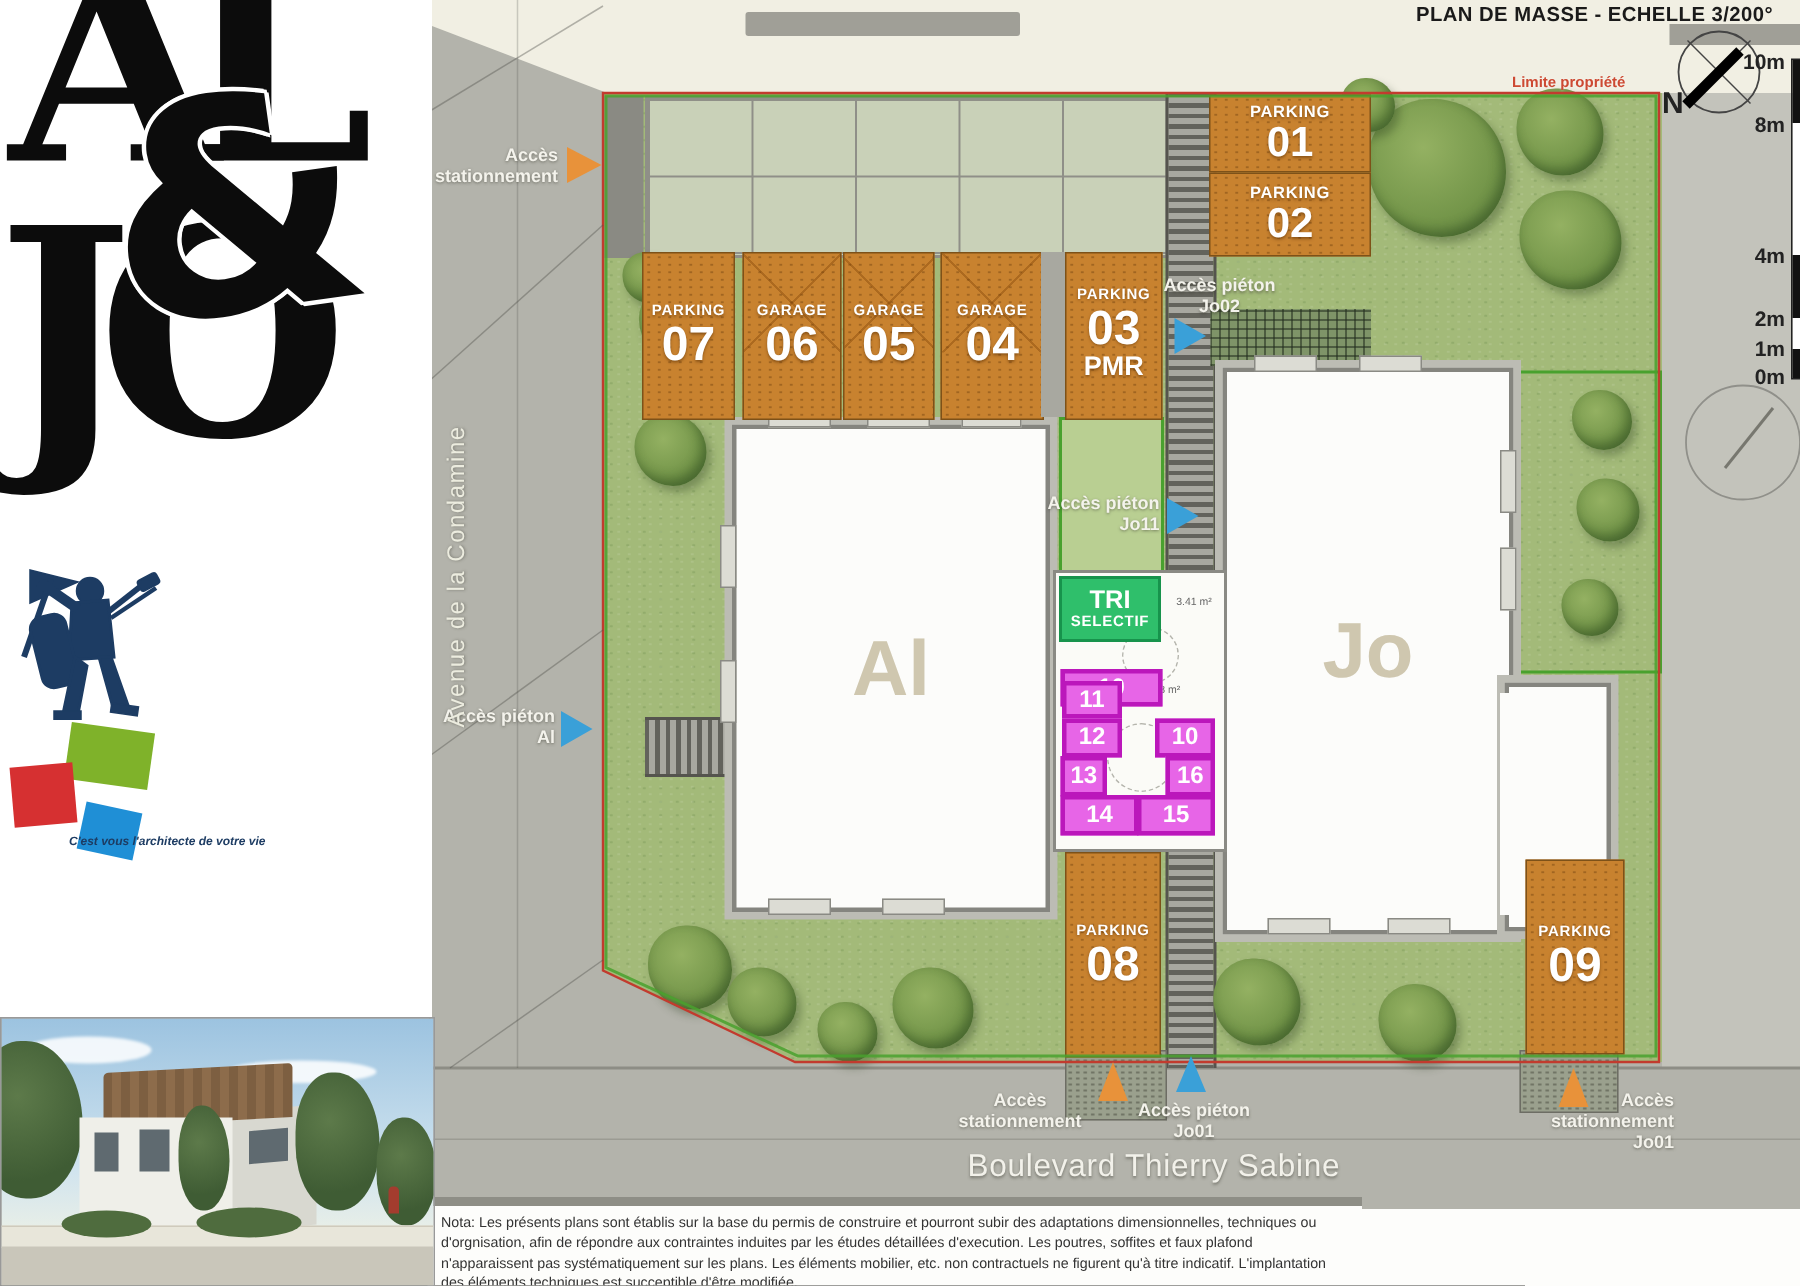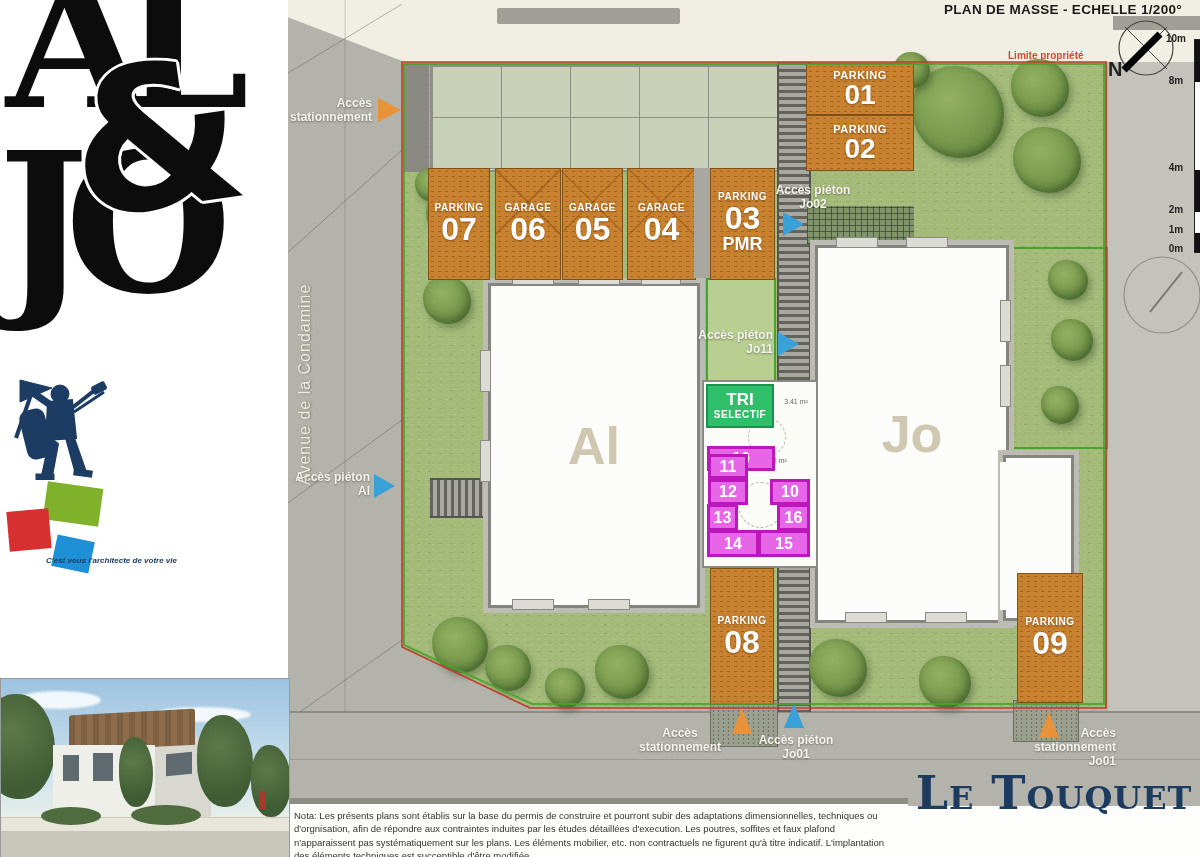--- a/index.html
+++ b/index.html
@@ -70,21 +70,21 @@
        text-shadow:0 1px 2px rgba(60,60,50,.55);white-space:pre-line;}
   .lbl.r{text-align:right;} .lbl.c{text-align:center;}
   .arrow-r{width:0;height:0;border-top:12px solid transparent;border-bottom:12px solid transparent;}
   .arrow-u{width:0;height:0;border-left:10px solid transparent;border-right:10px solid transparent;}
   .blue{border-left-color:#3aa0d8;} .arrow-r.blue{border-left:21px solid #3aa0d8;}
   .arrow-r.orange{border-left:23px solid #e8923a;}
   .arrow-u.blue2{border-bottom:24px solid #3aa0d8;}
   .arrow-u.orange2{border-bottom:26px solid #e8923a;}
   .limite{color:#cd4a33;font-size:10px;font-weight:bold;text-shadow:0 0 2px rgba(255,255,255,.6);}
   .title{font-size:13.5px;font-weight:bold;color:#1a1a1a;letter-spacing:.3px;}
-  .scale-lbl{font-size:10px;color:#222;text-align:center;font-weight:bold;}
+  .scale-lbl{font-size:14px;color:#222;text-align:right;font-weight:bold;}
   .scale-bar{border:1px solid #222;
      background:linear-gradient(180deg,#111 0 19.8%,#fff 19.8% 61.3%,#111 61.3% 81.1%,#fff 81.1% 91%,#111 91% 100%);}
   .avenue{writing-mode:vertical-rl;transform:rotate(180deg);color:#ececdf;font-size:16px;
           letter-spacing:1px;font-weight:normal;text-shadow:0 1px 2px rgba(60,60,50,.5);}
   .boulevard{color:#f2f1ea;font-size:21px;letter-spacing:.5px;text-shadow:0 1px 2px rgba(60,60,50,.5);}
   
   .nota{background:#fdfdfb;border-top:6px solid #8e8e86;color:#333;font-size:9.5px;line-height:1.4;
         padding:5px 9px;box-sizing:border-box;}
   .city-panel{background:#fdfdfb;}
   .city{font-family:"DejaVu Serif","Liberation Serif",serif;color:#1c3b5e;font-variant:small-caps;
@@ -268,22 +268,23 @@
   <div class="abs lbl c" style="left:752px;top:733px;width:88px;">Accès piéton
 Jo01</div>
   <div class="abs arrow-u blue2" style="left:784px;top:704px;"></div>
 
   <div class="abs lbl r" style="left:1028px;top:726px;width:88px;">Accès
 stationnement
 Jo01</div>
   <div class="abs arrow-u orange2" style="left:1039px;top:712px;"></div>
 
   <div class="abs avenue" style="left:296px;top:185px;height:300px;">Avenue de la Condamine</div>
-
-  <div class="abs title" style="left:930px;top:2px;width:266px;text-align:center;">PLAN DE MASSE - ECHELLE 1/200°</div>
+  <div class="abs boulevard" style="left:645px;top:766px;">Boulevard Thierry Sabine</div>
+
+  <div class="abs title" style="left:930px;top:2px;width:266px;text-align:center;">PLAN DE MASSE - ECHELLE 3/200°</div>
   <div class="abs limite" style="left:1008px;top:50px;">Limite propriété</div>
 
   <svg class="abs" width="80" height="90" style="left:1108px;top:12px;">
     <circle cx="38" cy="36" r="27" fill="none" stroke="#444" stroke-width="1.2"></circle>
     <line x1="17" y1="15" x2="59" y2="57" stroke="#444" stroke-width="1"></line>
     <line x1="59" y1="15" x2="17" y2="57" stroke="#444" stroke-width="1"></line>
     <line x1="52" y1="22" x2="16" y2="58" stroke="#000" stroke-width="7"></line>
   </svg>
   <div class="abs" style="left:1108px;top:58px;font-size:20px;font-weight:bold;color:#222;">N</div>
   <svg class="abs" width="95" height="95" style="left:1112px;top:250px;">
@@ -297,21 +298,20 @@
   <div class="abs scale-lbl" style="left:1162px;top:162px;width:28px;">4m</div>
   <div class="abs scale-lbl" style="left:1162px;top:204px;width:28px;">2m</div>
   <div class="abs scale-lbl" style="left:1162px;top:224px;width:28px;">1m</div>
   <div class="abs scale-lbl" style="left:1162px;top:243px;width:28px;">0m</div>
 
   <div class="abs nota" style="left:285px;top:798px;width:623px;height:59px;">
     <span>Nota: Les présents plans sont établis sur la base du permis de construire et pourront subir des adaptations dimensionnelles, techniques ou d'orgnisation, afin de répondre aux contraintes induites par les études détaillées d'execution. Les poutres, soffites et faux plafond n'apparaissent pas systématiquement sur les plans. Les éléments mobilier, etc. non contractuels ne figurent qu'à titre indicatif. L'implantation des éléments techniques est succeptible d'être modifiée.</span>
   </div>
   <div class="abs city-panel" style="left:908px;top:806px;width:292px;height:51px;"></div>
   <div class="abs city" style="left:908px;top:770px;width:292px;">
-    <div class="c1">Le Touquet</div>
   </div>
 
   <div class="abs logo-panel" style="left:0;top:0;width:288px;height:678px;overflow:hidden;">
     <span class="abs biglet" style="left:6px;top:-48px;font-size:182px;letter-spacing:-26px;z-index:1;">AL</span>
     <span class="abs biglet" style="left:-2px;top:128px;font-size:192px;letter-spacing:-24px;z-index:1;">JO</span>
     <span class="abs amp" style="left:70px;top:40px;font-size:198px;z-index:2;transform:rotate(-8deg);">&amp;</span>
     <svg class="abs" width="112" height="104" style="left:8px;top:376px;z-index:3;">
       <g fill="#1d3c63" stroke="#1d3c63">
         <polygon points="12,4 44,12 12,26" stroke-width="1"></polygon>
         <line x1="26" y1="10" x2="8" y2="62" stroke-width="4"></line>

